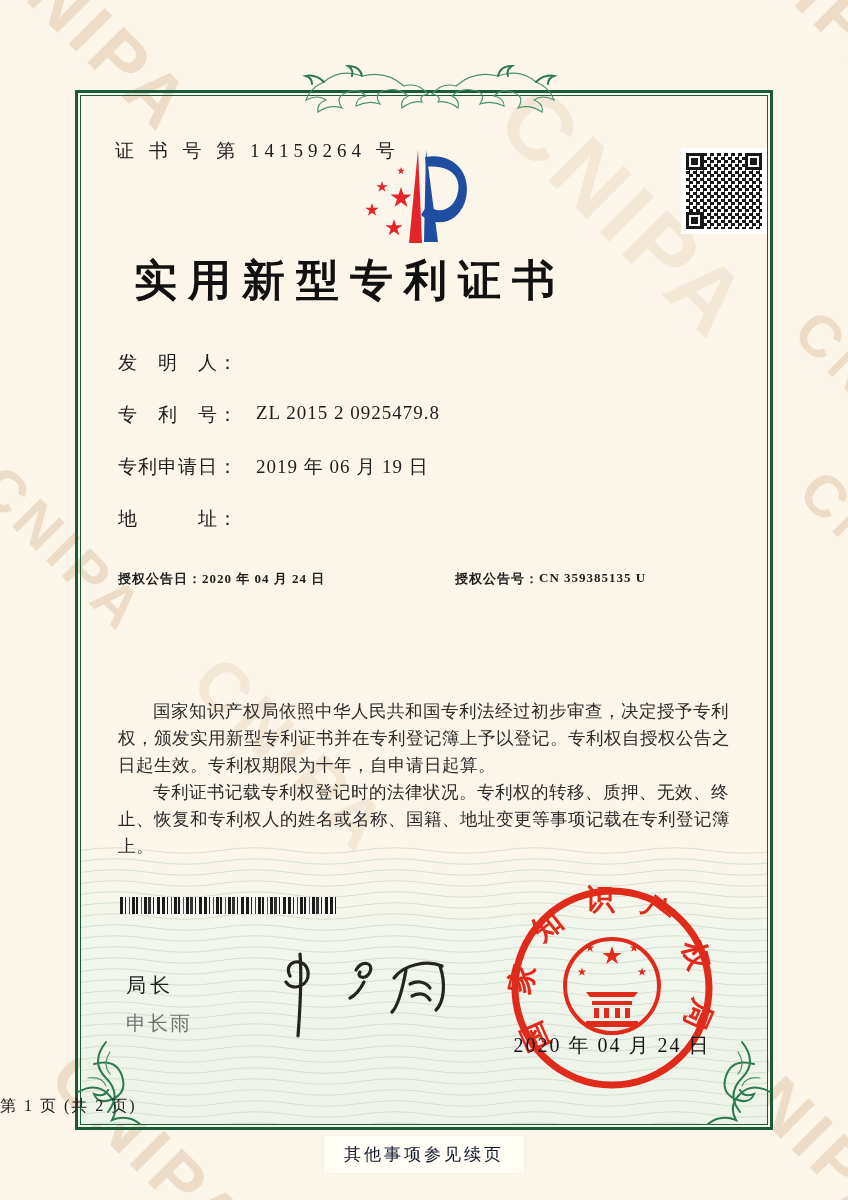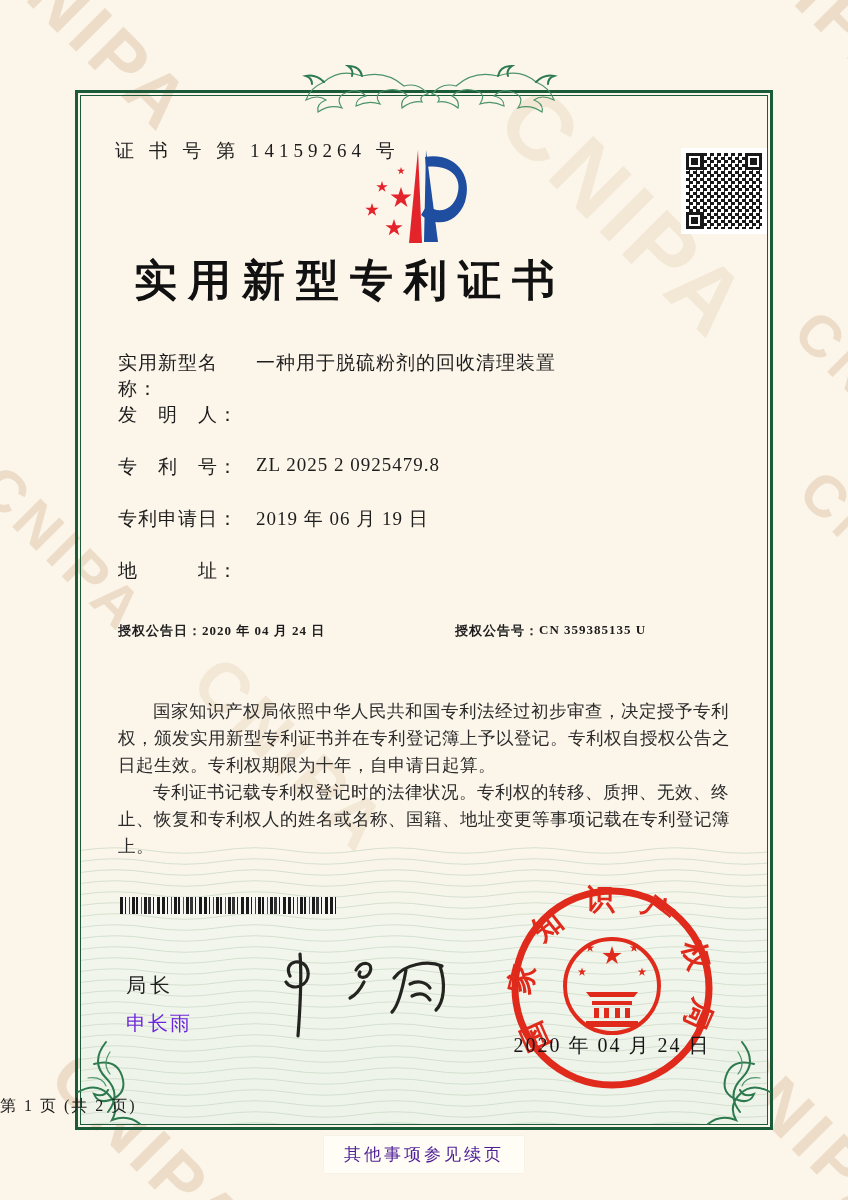--- a/index.html
+++ b/index.html
@@ -73,34 +73,34 @@
       #1a1a1a 0 3px,#f6f6f2 3px 5px,#1a1a1a 5px 6px,#f6f6f2 6px 9px,
       #444 9px 10px,#f6f6f2 10px 12px,#1a1a1a 12px 15px,#f6f6f2 15px 16px,
       #1a1a1a 16px 18px,#f6f6f2 18px 21px,#555 21px 22px,#f6f6f2 22px 24px,
       #1a1a1a 24px 27px,#f6f6f2 27px 28px,#333 28px 31px,#f6f6f2 31px 33px,
       #1a1a1a 33px 34px,#f6f6f2 34px 37px,#1a1a1a 37px 40px,#f6f6f2 40px 42px);
   }
   
   .signer-title{position:absolute;left:126px;top:972px;font-size:20px;letter-spacing:4px;
     font-family:Liberation Mono, monospace;color:#222;}
   .signer-name{position:absolute;left:126px;top:1010px;font-size:20px;letter-spacing:2px;
-    font-family:"Liberation Sans","DejaVu Sans",sans-serif;color:#6d28d9;}
+    font-family:"Liberation Sans","DejaVu Sans",sans-serif;color:#737373;}
   .sig{position:absolute;left:252px;top:948px;}
   .sig path{fill:none;stroke:#23231f;stroke-width:3.2;stroke-linecap:round;stroke-linejoin:round;}
   
   .seal{position:absolute;left:506px;top:884px;}
   .seal-date{
     position:absolute;left:512px;top:1032px;width:200px;text-align:center;
     font-size:20px;letter-spacing:2px;color:#151515;
   }
   
   .page-num{position:absolute;left:0;top:1096px;width:848px;text-align:left;font-size:16px;letter-spacing:2px;}
   .note{
     position:absolute;left:50%;top:1136px;transform:translateX(-50%);
-    background:#fffdf6;padding:7px 20px;font-size:17px;letter-spacing:3px;color:#4c1d95;
+    background:#fffdf6;padding:7px 20px;font-size:17px;letter-spacing:3px;color:#0f172a;
     box-shadow:0 0 2px rgba(0,0,0,.05);
   }
 </style>
 </head>
 <body>
 
 <span class="wm wm1">CNIPA</span>
 <span class="wm wm2">CNIPA</span>
 <span class="wm wm3">CNIPA</span>
 <span class="wm wm4">CNIPA</span>
@@ -167,29 +167,25 @@
     <div class="f tl"></div>
     <div class="f tr"></div>
     <div class="f bl"></div>
   </div>
 </div>
 
 <div class="title">实用新型专利证书</div>
 
 <div class="fields">
   <div class="frow">
-    <span class="lbl">实用新型名称：</span>
-    <span class="val">一种用于脱硫粉剂的回收清理装置</span>
-  </div>
-  <div class="frow">
     <span class="lbl">发　明　人：</span>
   </div>
   <div class="frow">
     <span class="lbl">专　利　号：</span>
-    <span class="val">ZL 2025 2 0925479.8</span>
+    <span class="val">ZL 2015 2 0925479.8</span>
   </div>
   <div class="frow">
     <span class="lbl">专利申请日：</span>
     <span class="val">2019 年 06 月 19 日</span>
   </div>
   <div class="frow">
     <span class="lbl">地　　　址：</span>
   </div>
   <div class="grant">
     <span class="blk1">

